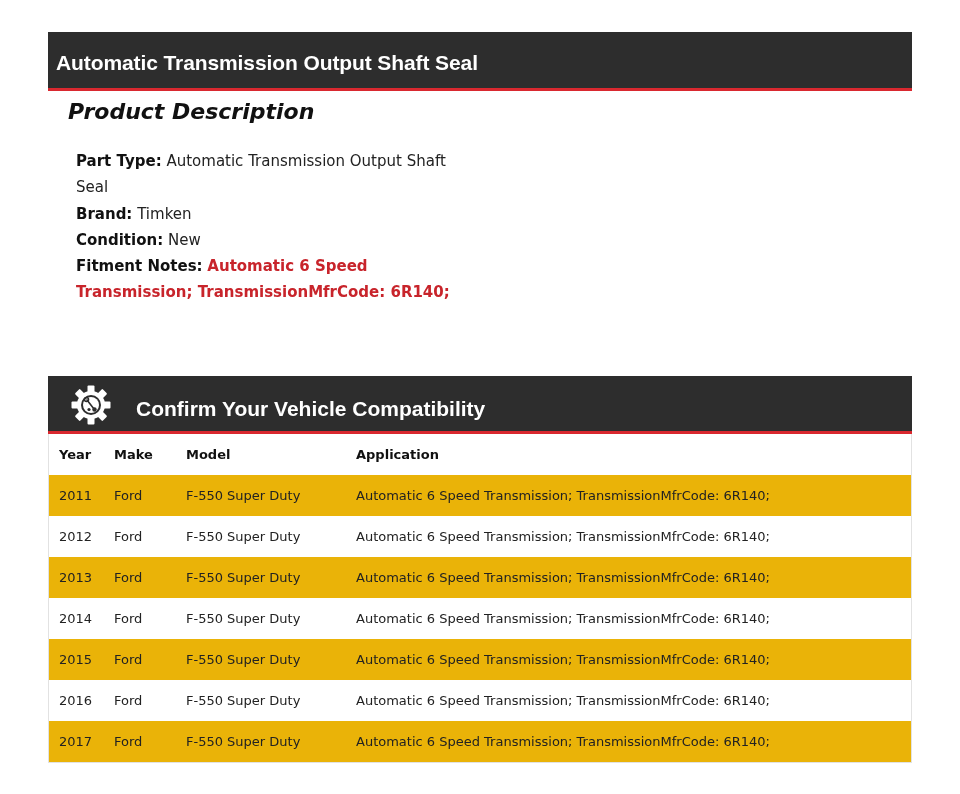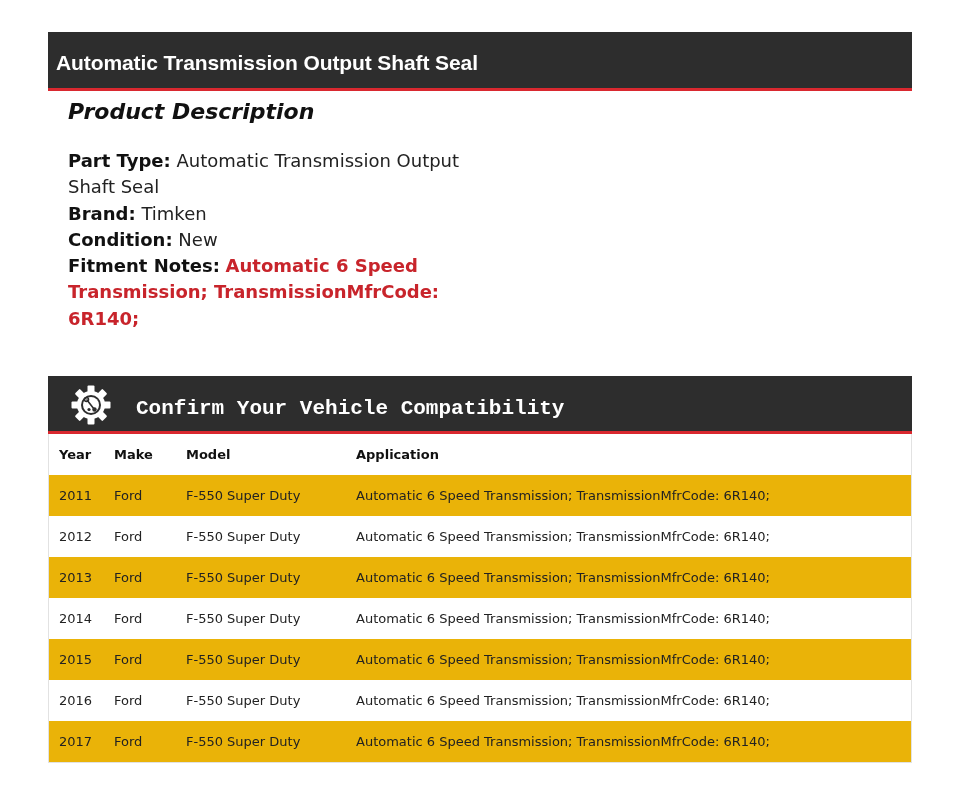--- a/index.html
+++ b/index.html
@@ -11,25 +11,25 @@
       box-sizing: border-box;
       font-family: "Liberation Sans", sans-serif; font-weight: bold;
     }
     .banner-top { top: 32px; height: 59px; }
     .banner-top .title { position: absolute; left: 8px; top: 19px; font-size: 21px; letter-spacing: -0.1px; }
     .desc {
       position: absolute; left: 68px; top: 96px; width: 400px;
       font-family: "DejaVu Sans", sans-serif; color: #111;
     }
     .desc h2 { margin: 0; font-size: 22px; font-weight: bold; line-height: 32px; font-style: italic; }
-    .desc .lines { margin-top: 20px; font-size: 18px; line-height: 26.3px; }
+    .desc .lines { margin-top: 20px; font-size: 15px; line-height: 26.3px; margin-left: 8px; }
     .desc .lbl { font-weight: bold; }
     .desc .val { font-weight: normal; color: #222; }
     .desc .red { color: #c8242b; font-weight: bold; }
-    .banner-compat { top: 376px; height: 58px; font-family: Liberation Mono, monospace; }
+    .banner-compat { top: 376px; height: 58px; }
     .banner-compat .gear { position: absolute; left: 22px; top: 8px; width: 42px; height: 42px; }
     .banner-compat .title { position: absolute; left: 88px; top: 21px; font-size: 21px; }
     .tbl {
       position: absolute; left: 48px; top: 434px; width: 864px;
       border: 1px solid #e2e2e2; border-top: none; box-sizing: border-box;
       font-family: "DejaVu Sans", sans-serif; font-size: 13px; color: #222;
     }
     .row { display: flex; height: 41px; align-items: center; }
     .row.head { font-weight: bold; color: #111; background: #ffffff; }
     .row.odd { background: #eab308; }

